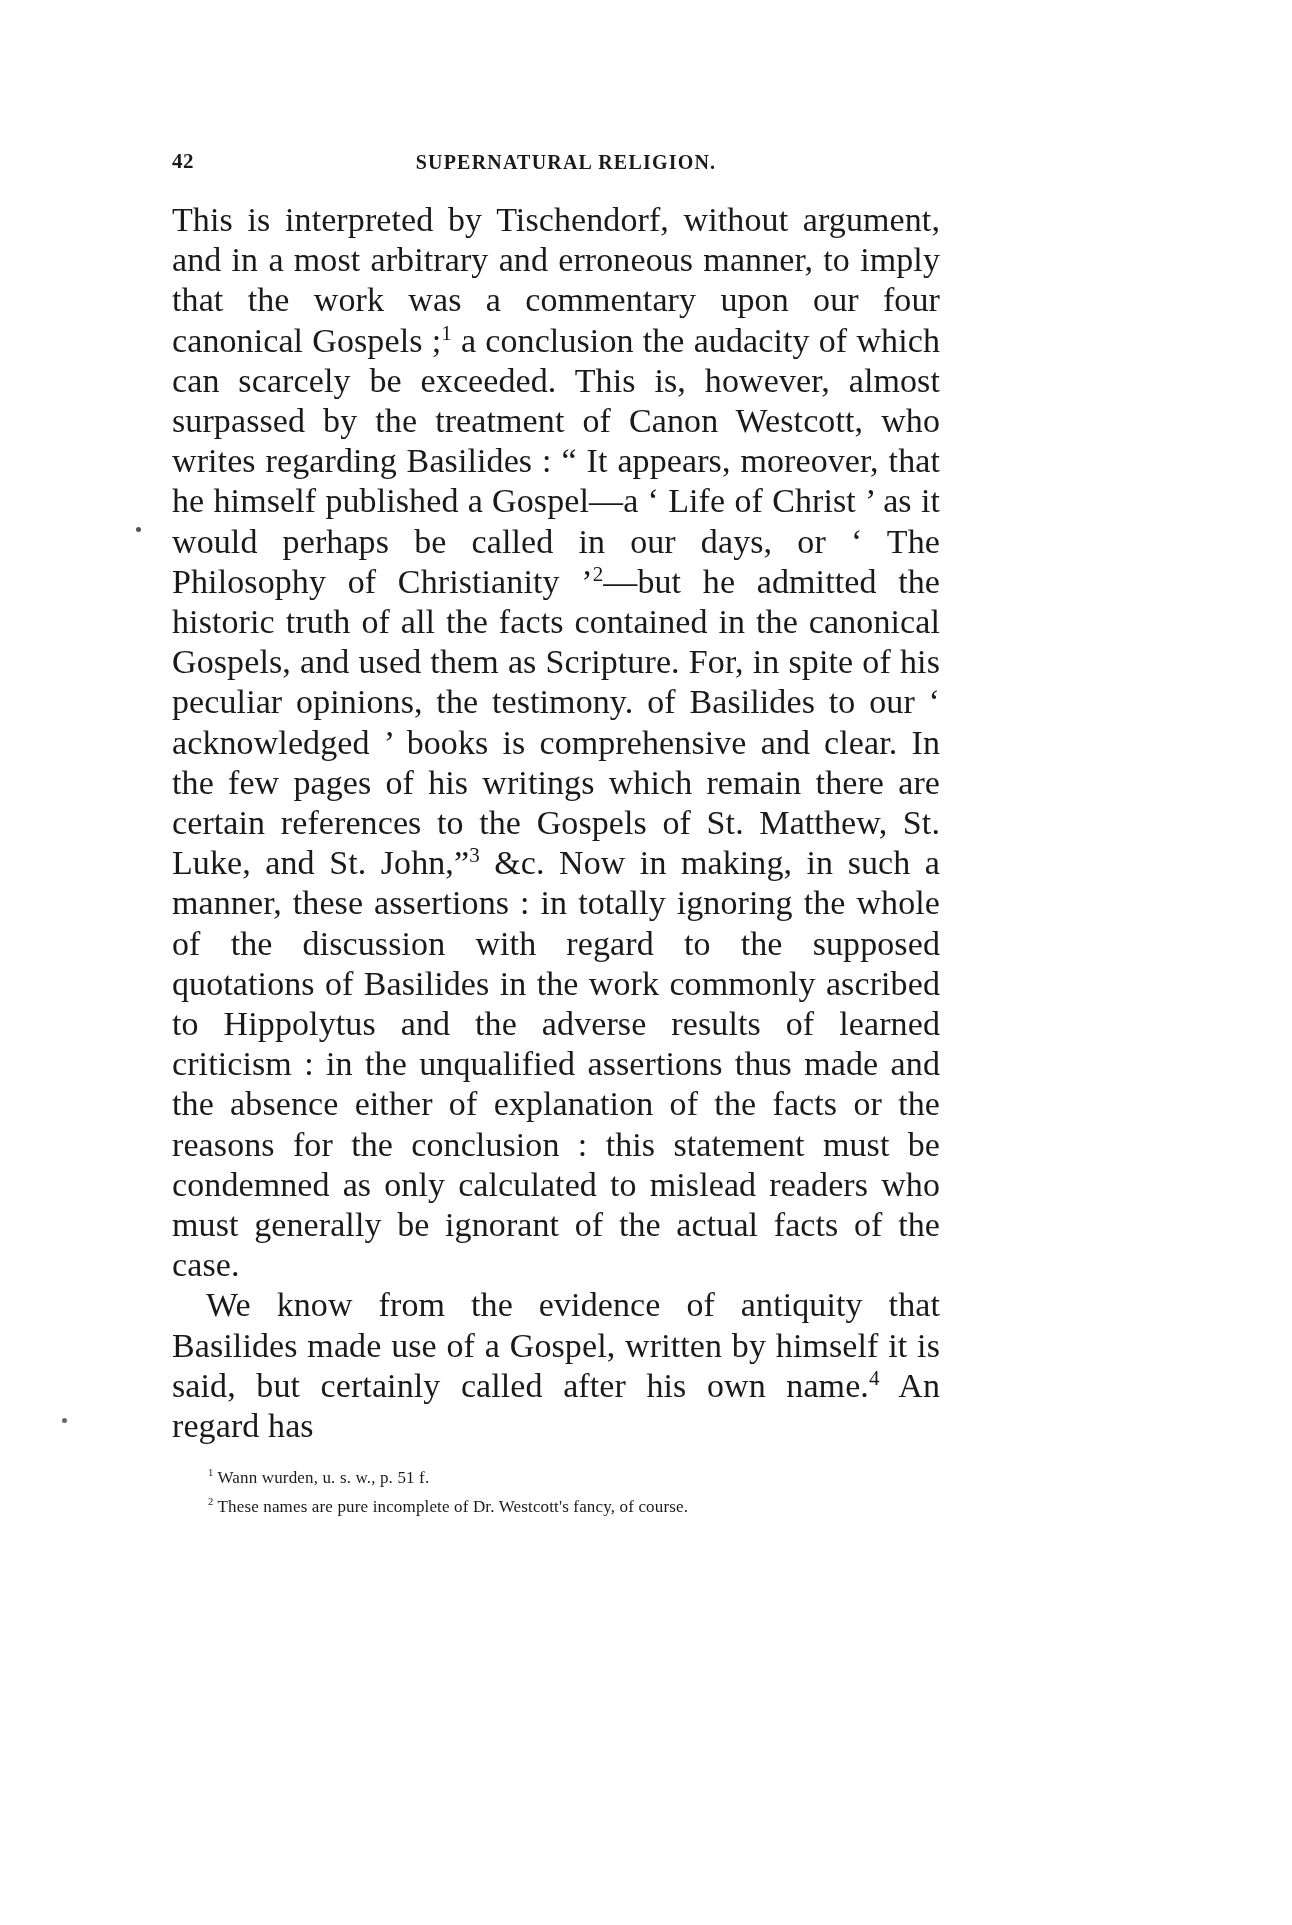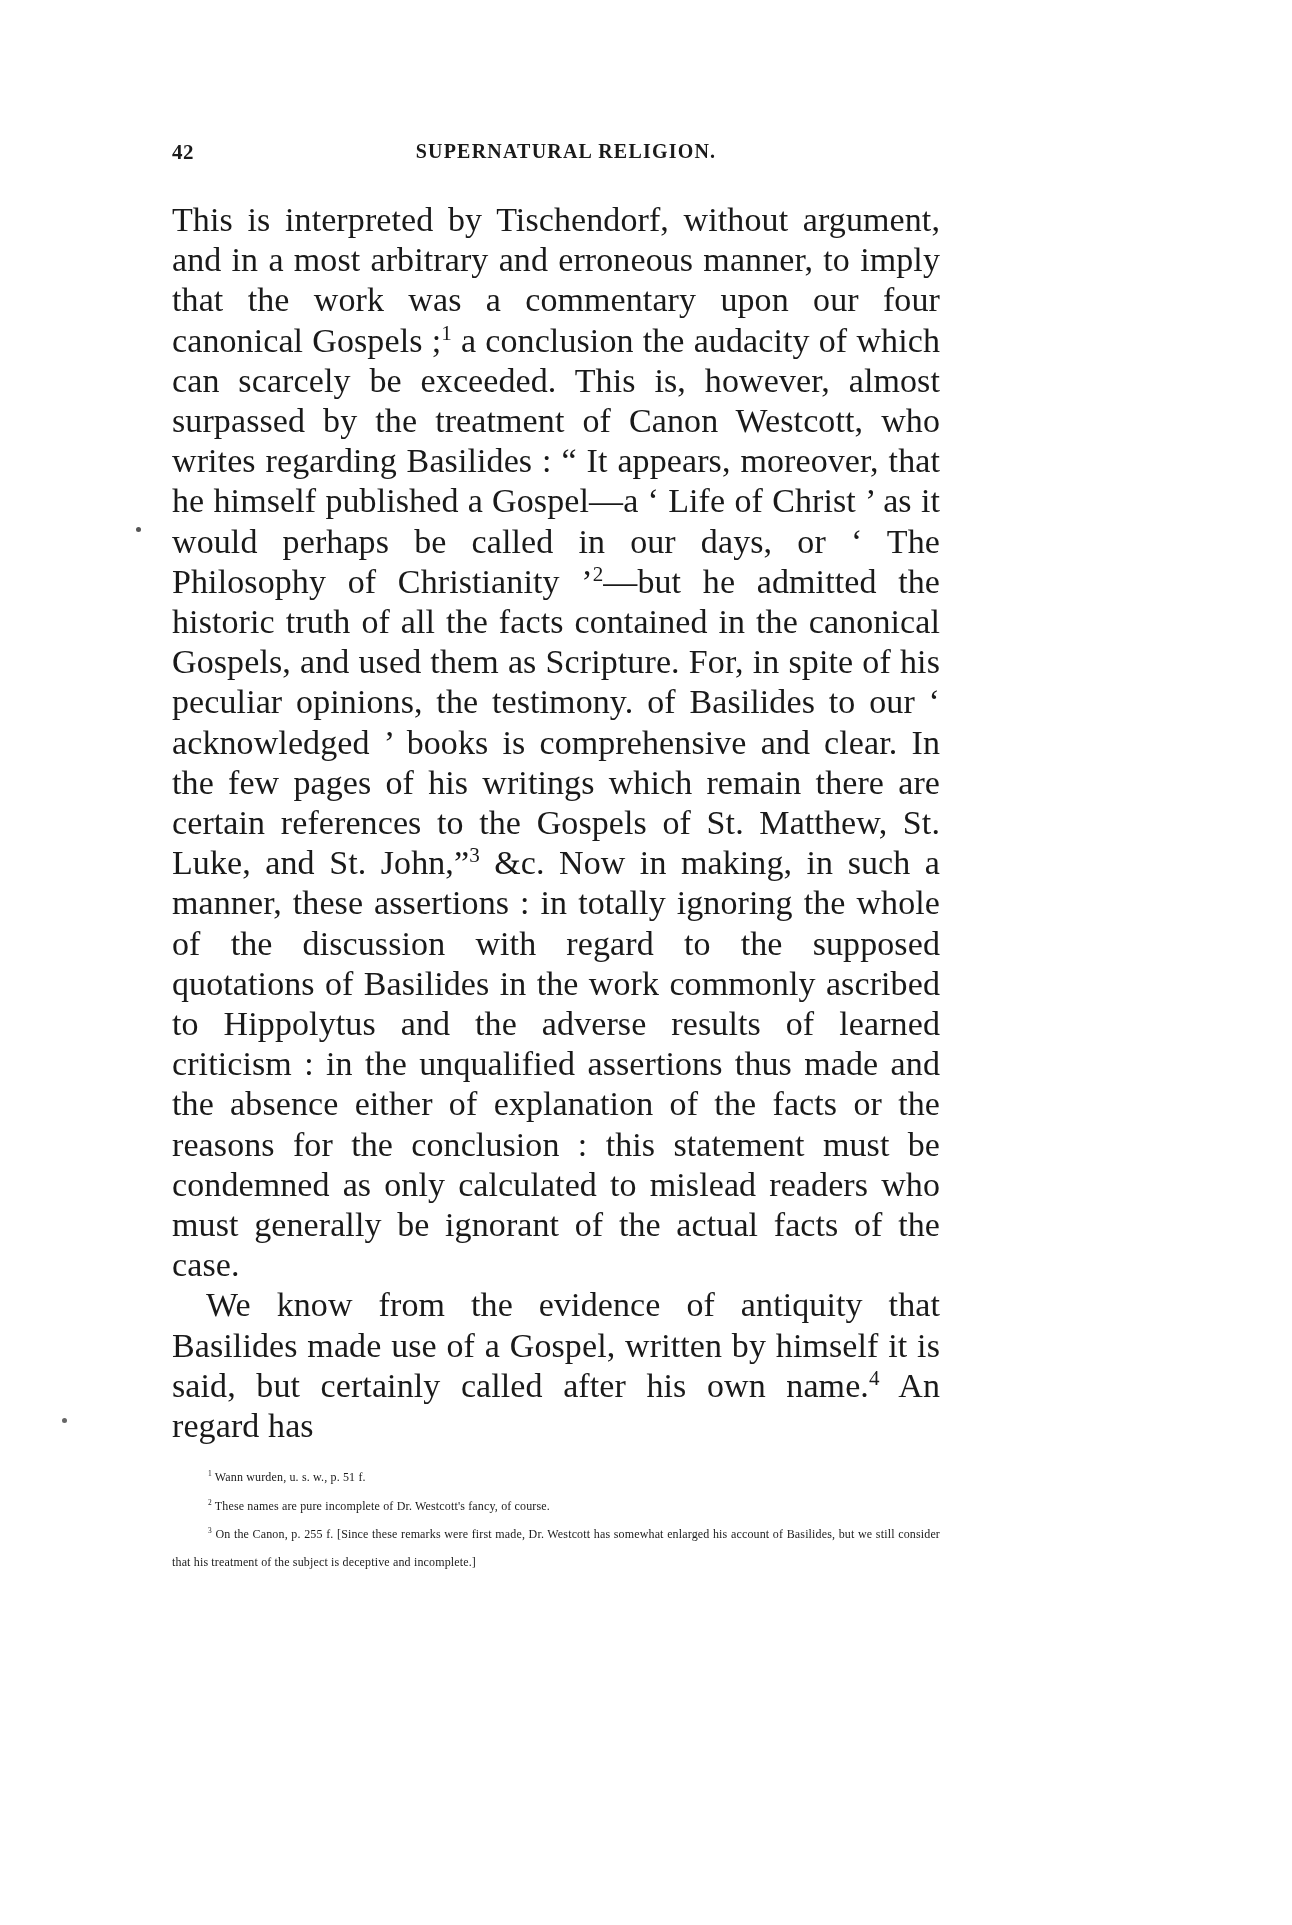--- a/index.html
+++ b/index.html
@@ -17,21 +17,21 @@
     overflow: hidden;
   }
   .content {
     position: absolute;
     left: 172px;
     top: 140px;
     width: 768px;
   }
   .header-row {
     display: flex;
-    align-items: flex-start;
+    align-items: flex-end;
     height: 34px;
     margin-bottom: 26px;
   }
   .folio {
     font-size: 21px;
     font-weight: bold;
     letter-spacing: 0.5px;
     width: 60px;
   }
   .running-head {
@@ -55,21 +55,21 @@
   .body-text p.indent {
     text-indent: 34px;
   }
   sup {
     font-size: 0.62em;
     vertical-align: super;
     line-height: 0;
   }
   .footnotes {
     margin-top: 18px;
-    font-size: 12px;
+    font-size: 17px;
     line-height: 27.5px;
     text-align: justify;
     letter-spacing: 0.15px;
   }
   .footnotes p {
     margin: 0 0 1px 0;
   }
   .footnotes p.fn-indent {
     text-indent: 36px;
   }
@@ -109,17 +109,16 @@
 
     <div class="body-text">
       <p><span>This is interpreted by Tischendorf, without argument, and in a most arbitrary and erroneous manner, to imply that the work was a commentary upon our four canonical Gospels ;</span><sup>1</sup><span> a conclusion the audacity of which can scarcely be exceeded.  This is, however, almost surpassed by the treatment of Canon Westcott, who writes regarding Basilides : “ It appears, moreover, that he himself published a Gospel—a ‘ Life of Christ ’ as it would perhaps be called in our days, or ‘ The Philosophy of Christianity ’</span><sup>2</sup><span>—but he admitted the historic truth of all the facts contained in the canonical Gospels, and used them as Scripture.  For, in spite of his peculiar opinions, the testimony. of Basilides to our ‘ acknowledged ’ books is comprehensive and clear.  In the few pages of his writings which remain there are certain references to the Gospels of St. Matthew, St. Luke, and St. John,”</span><sup>3</sup><span> &amp;c.  Now in making, in such a manner, these assertions : in totally ignoring the whole of the discussion with regard to the supposed quotations of Basilides in the work commonly ascribed to Hippolytus and the adverse results of learned criticism : in the unqualified assertions thus made and the absence either of explanation of the facts or the reasons for the conclusion : this statement must be condemned as only calculated to mislead readers who must generally be ignorant of the actual facts of the case.</span></p>
 
       <p class="indent"><span>We know from the evidence of antiquity that Basilides made use of a Gospel, written by himself it is said, but certainly called after his own name.</span><sup>4</sup><span>  An regard has</span></p>
     </div>
 
     <div class="footnotes">
       <p class="fn-indent"><sup>1</sup> <span>Wann wurden, u. s. w., p. 51 f.</span></p>
       <p class="fn-indent"><sup>2</sup> <span>These names are pure incomplete of Dr. Westcott's fancy, of course.</span></p>
-      <p class="fn-indent"><sup>3</sup> <span>On the Canon, p. 255 f. [Since these remarks were first made, Dr. Westcott has somewhat enlarged his account of Basilides, but we still consider that his treatment of the subject is deceptive and incomplete.]</span></p>
     </div>
 
   </div>
 </div>
 
 </body></html>

